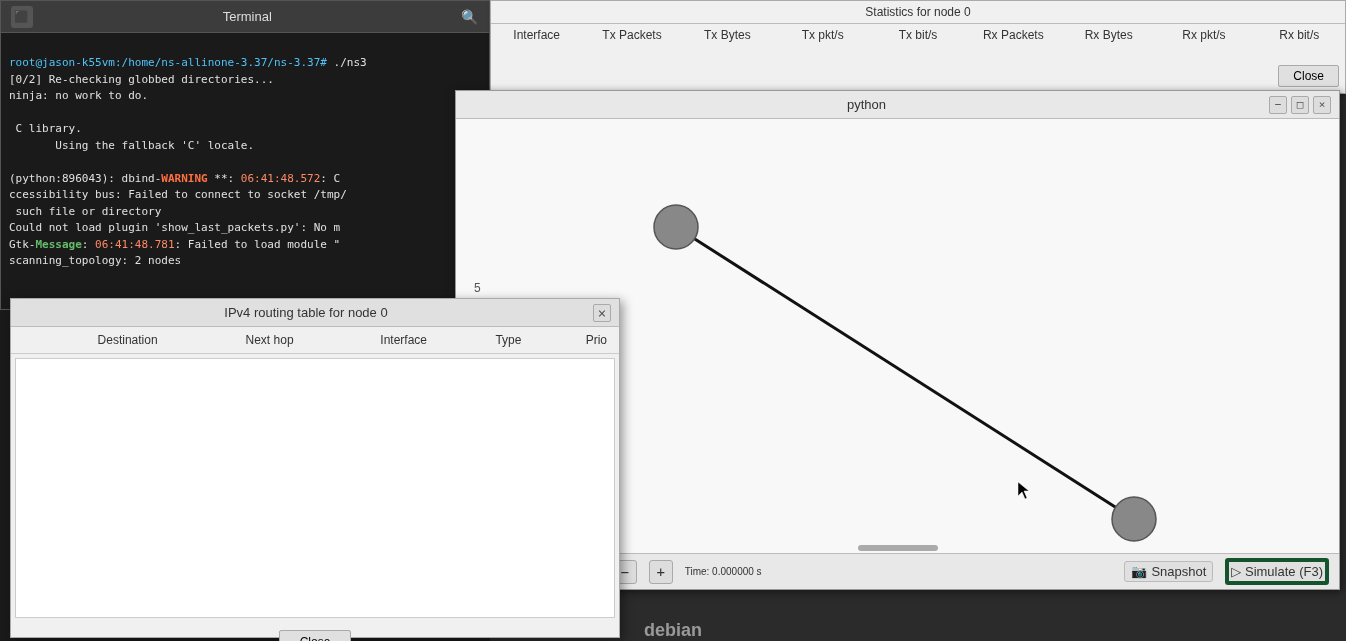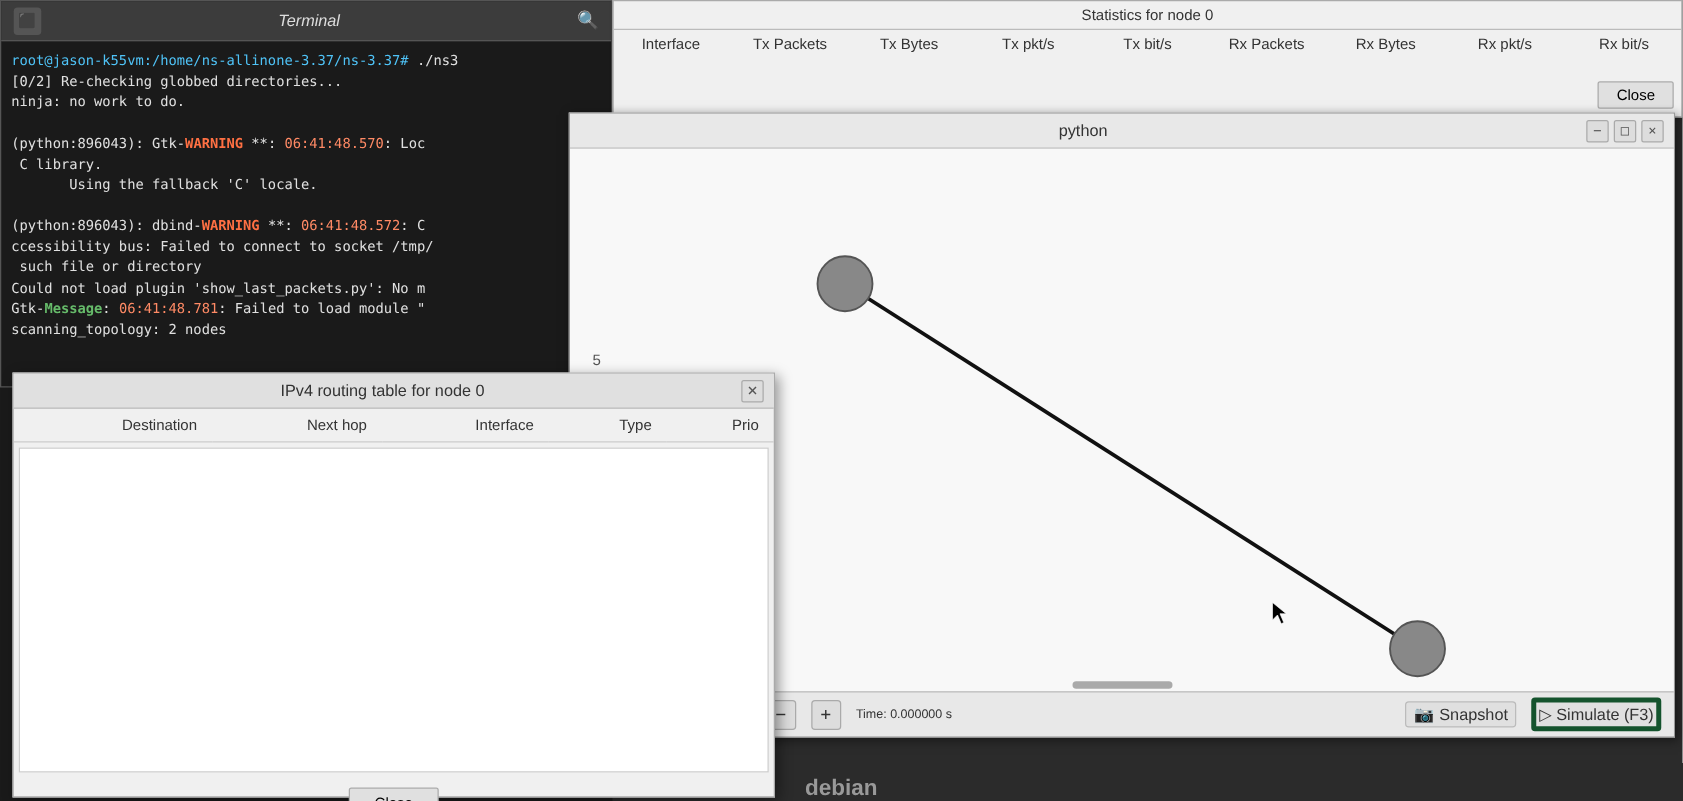--- a/index.html
+++ b/index.html
@@ -49,31 +49,30 @@
       display: flex; align-items: center; justify-content: center;
       color: #ccc; font-size: 12px;
     }
 
     .terminal-title-text {
       color: #ddd;
       font-size: 13px;
       font-family: sans-serif;
       flex: 1;
       text-align: center;
-      font-style: italic;
     }
 
     .terminal-search-icon {
       color: #aaa;
       font-size: 14px;
       cursor: pointer;
     }
 
     .terminal-body {
-      padding: 8px 8px;
+      padding: 22px 8px;
       color: #e0e0e0;
       font-size: 11px;
       line-height: 1.5;
       overflow: hidden;
       height: calc(100% - 32px);
     }
 
     .terminal-body .prompt { color: #4fc3f7; }
     .terminal-body .warning { color: #ff7043; font-weight: bold; }
     .terminal-body .timestamp { color: #ff8a65; }
@@ -379,21 +378,20 @@
   <div class="terminal-titlebar">
     <div class="terminal-title-icon">⬛</div>
     <span class="terminal-title-text">Terminal</span>
     <span class="terminal-search-icon">🔍</span>
   </div>
   <div class="terminal-body">
     <div><span class="prompt">root@jason-k55vm:/home/ns-allinone-3.37/ns-3.37#</span> ./ns3</div>
     <div>[0/2] Re-checking globbed directories...</div>
     <div>ninja: no work to do.</div>
     <div>&nbsp;</div>
-    <div>(python:896043): Gtk-<span class="warning">WARNING</span> **: <span class="timestamp">06:41:48.570</span>: Loc</div>
     <div>&nbsp;C library.</div>
     <div>&nbsp;&nbsp;&nbsp;&nbsp;&nbsp;&nbsp;&nbsp;Using the fallback 'C' locale.</div>
     <div>&nbsp;</div>
     <div>(python:896043): dbind-<span class="warning">WARNING</span> **: <span class="timestamp">06:41:48.572</span>: C</div>
     <div>ccessibility bus: Failed to connect to socket /tmp/</div>
     <div>&nbsp;such file or directory</div>
     <div>Could not load plugin 'show_last_packets.py': No m</div>
     <div>Gtk-<span class="msg-type-message">Message</span>: <span class="ts-message">06:41:48.781</span>: Failed to load module "</div>
     <div>scanning_topology: 2 nodes</div>
   </div>

